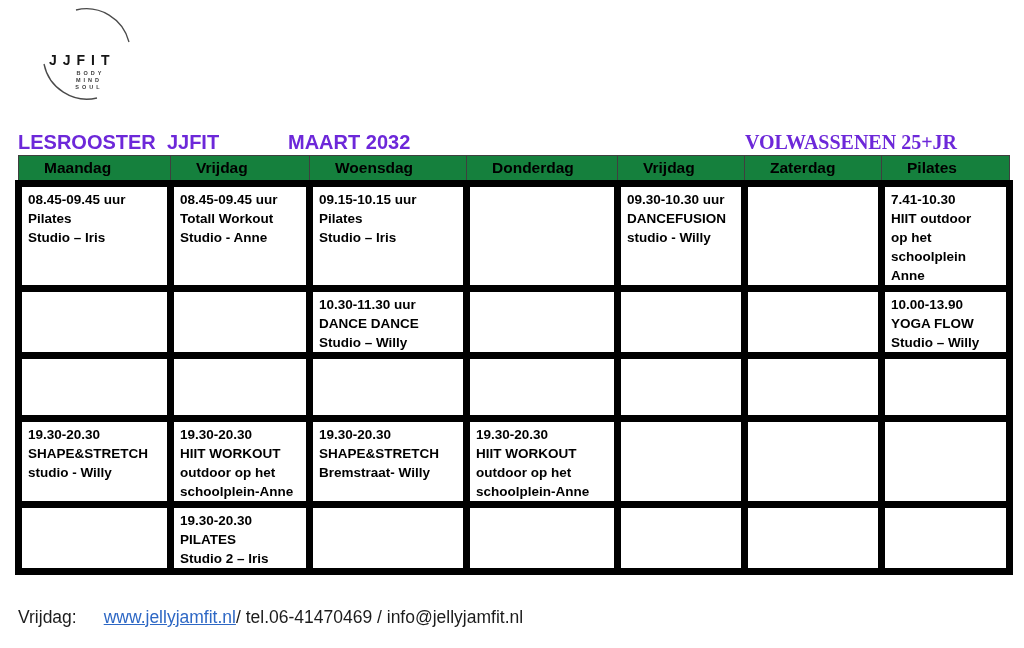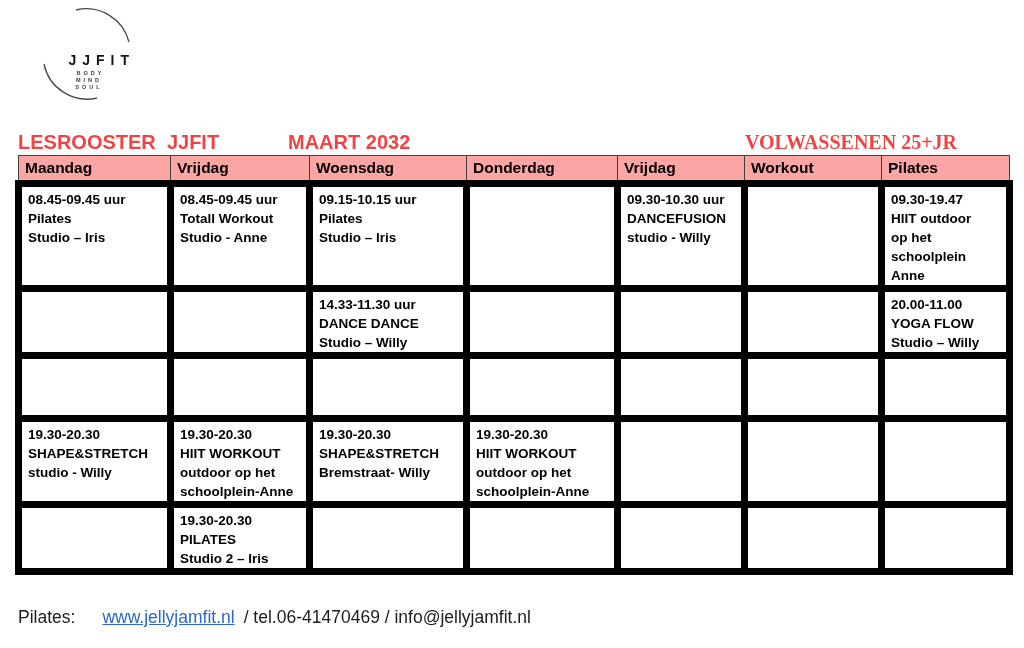--- a/index.html
+++ b/index.html
@@ -6,59 +6,59 @@
   body{
     width:1024px;height:648px;position:relative;overflow:hidden;
     background:#ffffff;
     font-family:"Liberation Sans", sans-serif;
     color:#000;
   }
   
   .logo{position:absolute;left:43px;top:8px;width:92px;height:96px;}
   .logo svg{position:absolute;left:0;top:0;}
   .logo-brand{
-    position:absolute;left:0;top:44px;width:92px;text-align:right;
+    position:absolute;left:0;top:44px;width:92px;text-align:left;
     font-size:14px;font-weight:700;letter-spacing:6px;color:#151515;
     white-space:nowrap;text-indent:6px;
   }
   .logo-tagline{
     position:absolute;left:0;top:62px;width:92px;text-align:center;
     font-size:5.5px;font-weight:700;letter-spacing:3px;line-height:7px;color:#3a3a3a;
     white-space:pre-line;text-indent:3px;
   }
   
-  .title{position:absolute;top:131px;font-size:20px;font-weight:700;white-space:pre;color:#ef4444;}
+  .title{position:absolute;top:131px;font-size:20px;font-weight:700;white-space:pre;color:#6d28d9;}
   .title-left{left:18px;}
   .title-center{left:288px;}
   .title-right{left:745px;font-family:Liberation Serif, serif;}
   
   table.schedule{
     position:absolute;left:15px;top:155px;width:991px;
     border-collapse:collapse;table-layout:fixed;
   }
   table.schedule th{
-    background:#fca5a5;
+    background:#15803d;
     border:1px solid #3f3f3f;
     text-align:left;font-size:15.5px;font-weight:700;color:#000;
-    height:22px;padding:1px 2px 1px 6px;margin-top:40px;
+    height:22px;padding:1px 2px 1px 25px;margin-top:40px;
   }
   table.schedule td{
     border:7px solid #000000;
     vertical-align:top;text-align:left;
     font-size:13.5px;font-weight:700;line-height:19px;color:#000;
     padding:3px 3px 0 6px;
     white-space:pre-line;
     overflow:hidden;
   }
   tr.r1{height:77px;} tr.r2{height:67px;} tr.r3{height:63px;}
   tr.r4{height:83px;} tr.r5{height:57px;} tr.r6{height:58px;}
   
   .footer{position:absolute;left:18px;top:607px;font-size:17.5px;font-weight:400;color:#1c1c1c;white-space:nowrap;}
   .footer a{color:#2E68C5;text-decoration:underline;cursor:pointer;margin-left:27px;}
-  .footer .rest{margin-left:9px;}
+  .footer .rest{}
 </style>
 </head>
 <body>
 
 <div class="logo">
   <svg width="92" height="96" viewBox="0 0 92 96">
     <path d="M 33 2 A 44 44 0 0 1 86 34" fill="none" stroke="#4a4a4a" stroke-width="1.3"></path>
     <path d="M 1 56 A 44 44 0 0 0 54 90" fill="none" stroke="#4a4a4a" stroke-width="1.3"></path>
   </svg>
   <div class="logo-brand">JJFIT</div>
@@ -81,55 +81,55 @@
       <col style="width:137px">
     <col style="width:128px">
   </colgroup>
   <thead>
     <tr>
       <th>Maandag</th>
       <th>Vrijdag</th>
       <th>Woensdag</th>
       <th>Donderdag</th>
       <th>Vrijdag</th>
-      <th>Workout</th>
+      <th>Zaterdag</th>
       <th>Pilates</th>
     </tr>
   </thead>
   <tbody>
     <tr class="r1">
       <td>08.45-09.45 uur
 Pilates
 Studio – Iris</td>
       <td>08.45-09.45 uur
 Totall Workout
 Studio - Anne</td>
       <td>09.15-10.15 uur
 Pilates
 Studio – Iris</td>
       <td></td>
       <td>09.30-10.30 uur
 DANCEFUSION
 studio - Willy</td>
       <td></td>
-      <td>09.30-19.47
+      <td>7.41-10.30
 HIIT outdoor
 op het schoolplein
 Anne</td>
     </tr>
     <tr class="r2">
       <td></td>
       <td></td>
-      <td>14.33-11.30 uur
+      <td>10.30-11.30 uur
 DANCE DANCE
 Studio – Willy</td>
       <td></td>
       <td></td>
       <td></td>
-      <td>20.00-11.00
+      <td>10.00-13.90
 YOGA FLOW
 Studio – Willy</td>
     </tr>
     <tr class="r3">
       <td></td>
       <td></td>
       <td></td>
       <td></td>
       <td></td>
       <td></td>
@@ -162,14 +162,14 @@
       <td></td>
       <td></td>
       <td></td>
       <td></td>
       <td></td>
     </tr>
   </tbody>
 </table>
 
 <div class="footer">
-  <span>Pilates:</span><a>www.jellyjamfit.nl</a><span class="rest">/ tel.06-41470469 / info@jellyjamfit.nl</span>
+  <span>Vrijdag:</span><a>www.jellyjamfit.nl</a><span class="rest">/ tel.06-41470469 / info@jellyjamfit.nl</span>
 </div>
 
 </body></html>

